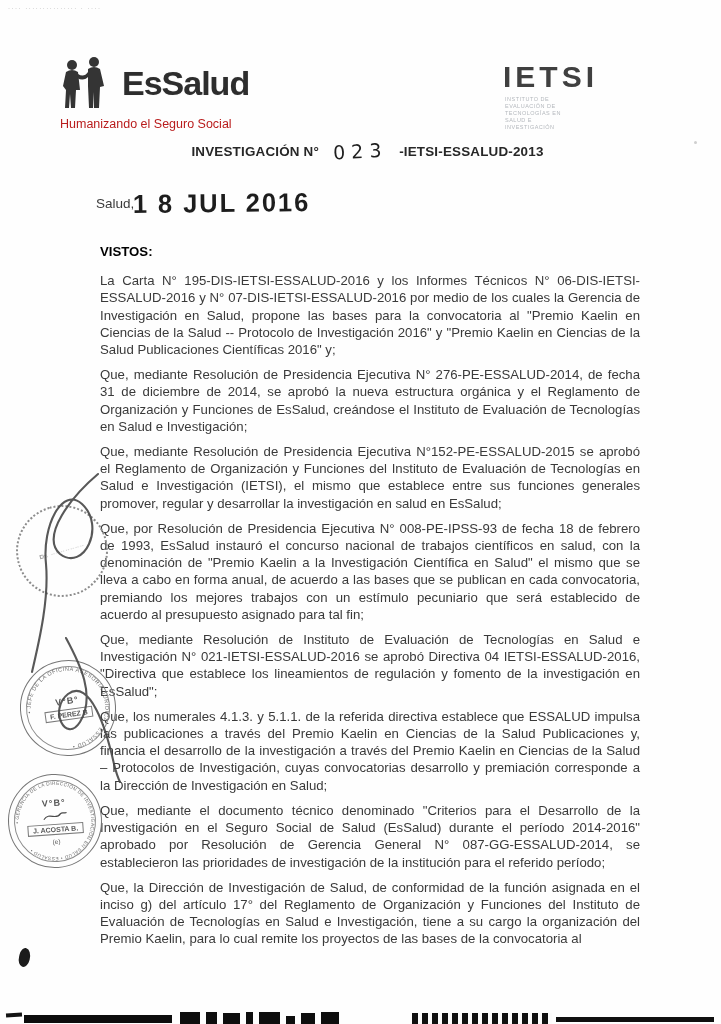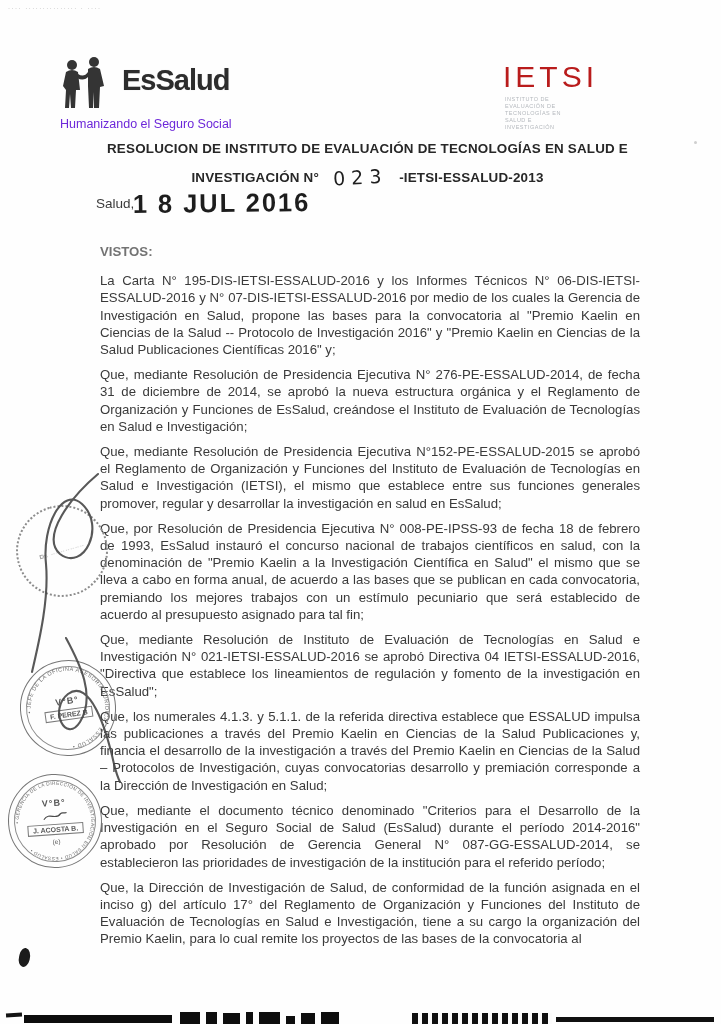--- a/index.html
+++ b/index.html
@@ -7,41 +7,41 @@
         font-family:"Liberation Sans",sans-serif;color:#3b3b3b;}
   
   .artifact-top{position:absolute;left:8px;top:5px;font-size:6px;letter-spacing:1.5px;color:#8f8f8f;}
   .artifact-dot{position:absolute;left:694px;top:141px;width:3px;height:3px;background:#cfcfcf;border-radius:50%;}
   .ink-blob{position:absolute;left:19px;top:948px;width:11px;height:19px;background:#1c1c1c;
             border-radius:45% 60% 50% 55%;transform:rotate(14deg);}
   
   .essalud-logo{position:absolute;left:60px;top:56px;}
   .logo-row{display:flex;align-items:flex-start;}
   .logo-icon{width:54px;height:60px;}
-  .logo-name{font-size:29px;font-weight:bold;color:#2d2d2d;letter-spacing:-1px;margin-left:8px;margin-top:8px;
+  .logo-name{font-size:34px;font-weight:bold;color:#2d2d2d;letter-spacing:-1px;margin-left:8px;margin-top:8px;
              text-shadow:0 0 1px #55555533;}
-  .logo-tagline{font-size:12.5px;color:#6d28d9;margin-top:1px;}
+  .logo-tagline{font-size:12.5px;color:#b91c1c;margin-top:1px;}
   .ietsi-logo{position:absolute;left:503px;top:60px;color:#bfc3c8;}
-  .ietsi-acronym{font-size:30px;font-weight:normal;letter-spacing:4px;color:#b91c1c;}
+  .ietsi-acronym{font-size:30px;font-weight:bold;letter-spacing:4px;color:#404040;}
   .ietsi-sub{font-size:5.5px;line-height:7px;color:#b4b8bd;letter-spacing:.5px;margin-top:2px;padding-left:2px;}
   
   .doc-title{position:absolute;left:95px;top:136px;width:545px;text-align:center;
              font-size:13.4px;font-weight:bold;color:#272727;line-height:26px;letter-spacing:.2px;}
   .hand-number{display:inline-block;font-size:19px;font-weight:400;letter-spacing:6px;
                transform:rotate(-3deg) translateY(2px);margin:0 8px 0 10px;color:#1f1f1f;
                font-family:"DejaVu Sans",sans-serif;}
   
   .city{position:absolute;left:96px;top:196px;font-size:13.5px;color:#3b3b3b;}
   .date-stamp{position:absolute;left:131px;top:188px;font-size:26px;font-weight:bold;color:#1d1d1d;
               letter-spacing:2px;transform:rotate(-.6deg) scaleX(.98);white-space:nowrap;}
   
   .body-text{position:absolute;left:100px;top:243px;width:540px;font-size:13.2px;line-height:17.2px;
              text-align:justify;color:#3a3a3a;}
   .body-text p{margin:0 0 8px 0;}
-  .heading{font-weight:bold;color:#737373;margin:0 0 12px 0 !important;}
+  .heading{font-weight:bold;color:#000000;margin:0 0 12px 0 !important;}
   
   .stamp{position:absolute;border-radius:50%;box-sizing:border-box;}
   .stamp1{left:16px;top:505px;width:92px;height:92px;border:2px dotted #8d8d8d;transform:rotate(-16deg);
           display:flex;align-items:center;justify-content:center;}
   .stamp1-inner{font-size:6px;color:#5a5a5a;filter:blur(.3px);letter-spacing:.5px;}
   .stamp-double{border:1.5px solid #757575;}
   .stamp-double::before{content:"";position:absolute;inset:5px;border:1px solid #8b8b8b;border-radius:50%;}
   .stamp2{left:20px;top:660px;width:96px;height:96px;transform:rotate(-8deg);}
   .stamp3{left:8px;top:774px;width:94px;height:94px;transform:rotate(-4deg);}
   .stamp-center{position:absolute;inset:0;display:flex;flex-direction:column;align-items:center;
@@ -95,21 +95,20 @@
     <div class="ietsi-sub">
       <div>INSTITUTO DE</div>
       <div>EVALUACIÓN DE</div>
       <div>TECNOLOGÍAS EN</div>
       <div>SALUD E</div>
       <div>INVESTIGACIÓN</div>
     </div>
   </div>
 
   <div class="doc-title">
-    <div>RESOLUCION DE INSTITUTO DE EVALUACIÓN DE TECNOLOGÍAS EN SALUD E</div>
     <div>
       <span>INVESTIGACIÓN N°</span>
       <span class="hand-number">023</span>
       <span>-IETSI-ESSALUD-2013</span>
     </div>
   </div>
 
   <div class="city">Salud,</div>
   <div class="date-stamp">1 8 JUL 2016</div>
 

